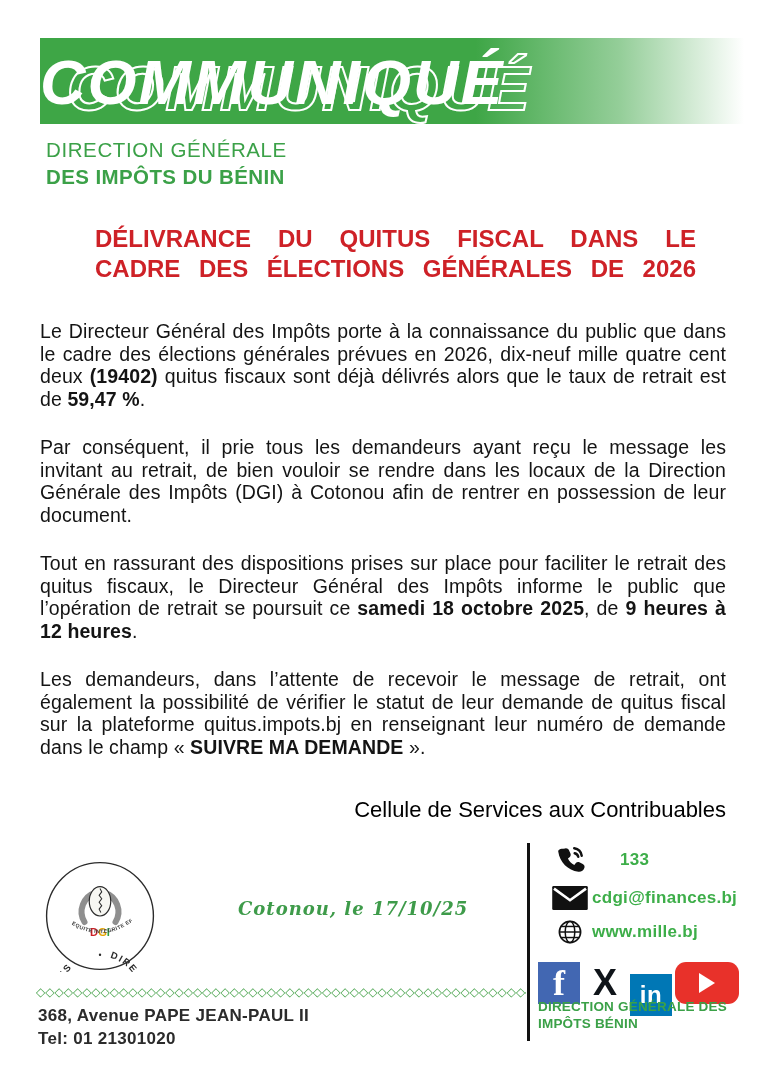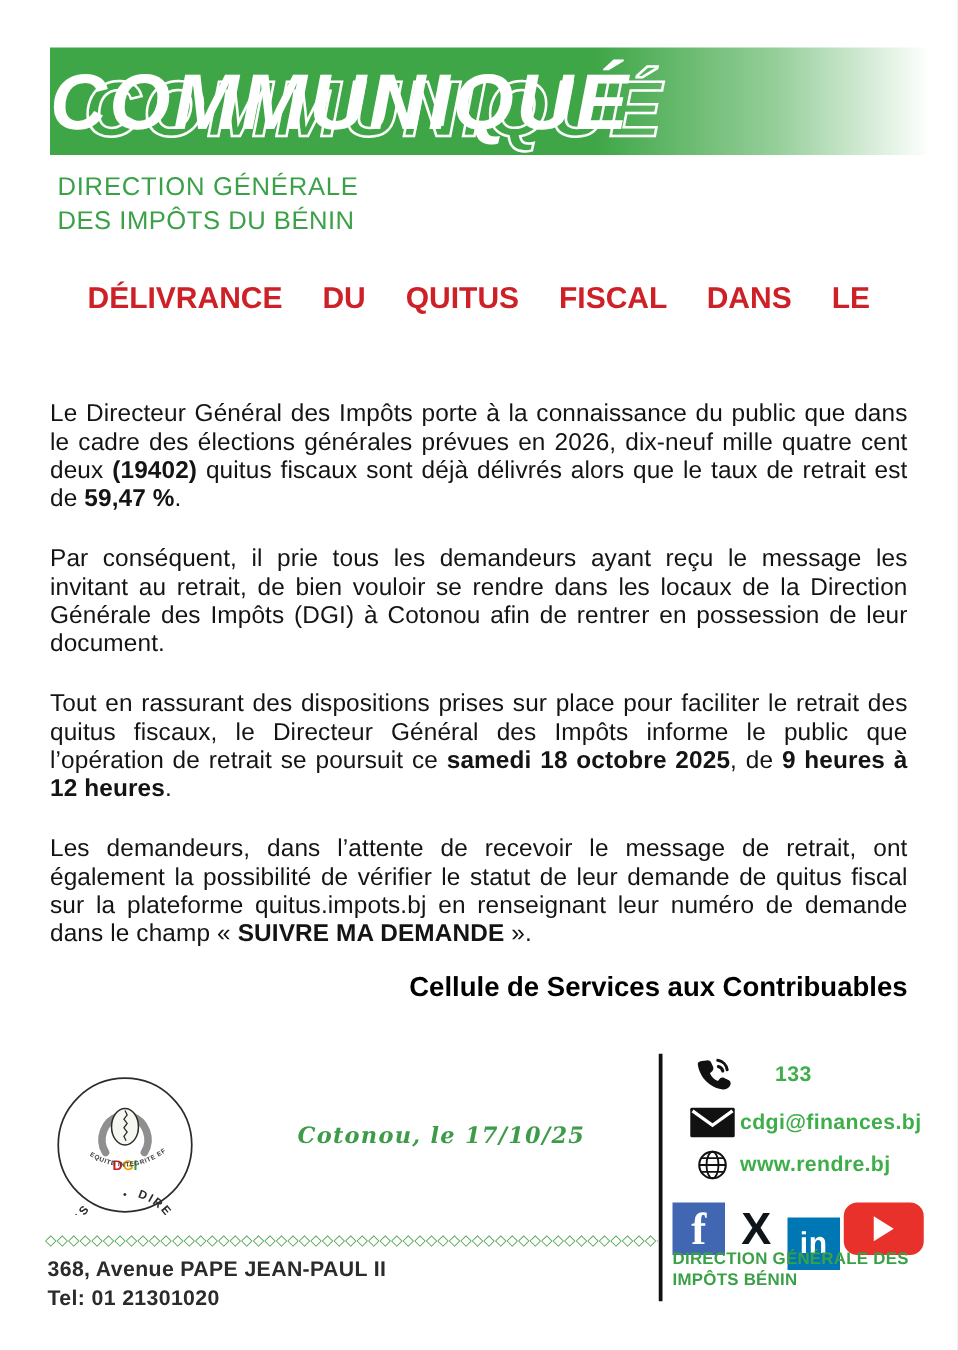--- a/index.html
+++ b/index.html
@@ -19,38 +19,38 @@
     white-space:nowrap;
   }
   .banner-word .outline{
     position:absolute; left:27px; top:6px; color:transparent;
     -webkit-text-stroke:2px #ffffff;
   }
   .banner-word .face{ position:relative; color:#ffffff; }
   
   .org{ position:absolute; left:46px; top:138px; color:#3BA148; }
   .org-1{ font-size:20.5px; font-weight:500; letter-spacing:0.6px; }
-  .org-2{ font-size:20.5px; font-weight:400; letter-spacing:0.4px; margin-top:3px; }
+  .org-2{ font-size:20.5px; font-weight:700; letter-spacing:0.4px; margin-top:3px; }
   
   .headline{
     position:absolute; left:70px; top:224px; width:626px;
     color:#CE2127; font-weight:800; font-size:24px; line-height:30px;
   }
-  .headline div{ text-align:justify; text-align-last:justify; }
+  .headline div{ text-align:justify; text-align-last:justify;margin-left:25px; }
   
   .body-text{ position:absolute; left:40px; top:320px; width:686px; }
   .body-text p{
     margin:0 0 26px 0; font-size:19.5px; line-height:22.5px;
     text-align:justify; color:#141414; letter-spacing:0.1px;
   }
   .body-text .b{ font-weight:800;margin-top:13px; }
   
   .signature{
-    position:absolute; right:40px; top:777px;
-    font-size:22px; font-weight:700; color:#000;
+    position:absolute; right:40px; top:797px;
+    font-size:22px; font-weight:400; color:#000;
   }
   
   .stamp{ position:absolute; left:44px; top:860px; width:112px; height:112px; }
   .dateline{
     position:absolute; left:238px; top:898px;
     font-family:"DejaVu Serif", serif; font-style:italic; font-weight:bold;
     font-size:18px; color:#3E9B4A; letter-spacing:1px;
   }
   .vdivider{ position:absolute; left:527px; top:843px; width:3px; height:198px; background:#111; }
   .contact-col{ position:absolute; left:548px; top:843px; width:210px; }
@@ -95,20 +95,21 @@
     </span>
   </div>
 
   <div class="org">
     <div class="org-1">DIRECTION GÉNÉRALE</div>
     <div class="org-2">DES IMPÔTS DU BÉNIN</div>
   </div>
 
   <div class="headline">
     <div>DÉLIVRANCE DU QUITUS FISCAL DANS LE</div>
+    <div>CADRE DES ÉLECTIONS GÉNÉRALES DE 2026</div>
   </div>
 
   <div class="body-text">
       <p><span>Le Directeur Général des Impôts porte à la connaissance du public que dans le cadre des élections générales prévues en 2026, dix-neuf mille quatre cent deux </span><span class="b">(19402)</span><span> quitus fiscaux sont déjà délivrés alors que le taux de retrait est de </span><span class="b">59,47 %</span><span>.</span></p>
       <p><span>Par conséquent, il prie tous les demandeurs ayant reçu le message les invitant au retrait, de bien vouloir se rendre dans les locaux de la Direction Générale des Impôts (DGI) à Cotonou afin de rentrer en possession de leur document.</span></p>
       <p><span>Tout en rassurant des dispositions prises sur place pour faciliter le retrait des quitus fiscaux, le Directeur Général des Impôts informe le public que l’opération de retrait se poursuit ce </span><span class="b">samedi 18 octobre 2025</span><span>, de </span><span class="b">9 heures à 12 heures</span><span>.</span></p>
       <p><span>Les demandeurs, dans l’attente de recevoir le message de retrait, ont également la possibilité de vérifier le statut de leur demande de quitus fiscal sur la plateforme quitus.impots.bj en renseignant leur numéro de demande dans le champ « </span><span class="b">SUIVRE MA DEMANDE</span><span> ».</span></p>
     </div>
 
   <div class="signature">Cellule de Services aux Contribuables</div>
@@ -163,21 +164,21 @@
     <div class="contact-row r3">
       <span class="cicon">
         <svg width="24" height="24" viewBox="0 0 26 26">
           <circle cx="13" cy="13" r="11.5" fill="none" stroke="#111" stroke-width="1.8"></circle>
           <ellipse cx="13" cy="13" rx="5.2" ry="11.5" fill="none" stroke="#111" stroke-width="1.6"></ellipse>
           <line x1="1.5" y1="13" x2="24.5" y2="13" stroke="#111" stroke-width="1.6"></line>
           <line x1="3" y1="7" x2="23" y2="7" stroke="#111" stroke-width="1.6"></line>
           <line x1="3" y1="19" x2="23" y2="19" stroke="#111" stroke-width="1.6"></line>
         </svg>
       </span>
-      <span class="clabel">www.rendre.bj</span>
+      <span class="clabel">www.mille.bj</span>
     </div>
   </div>
 
   <div class="social-row">
     <span class="soc fb">f</span>
     <span class="soc xx">X</span>
     <span class="soc li">in</span>
     <span class="soc yt">
         <span class="yt-play"></span>
       </span>

